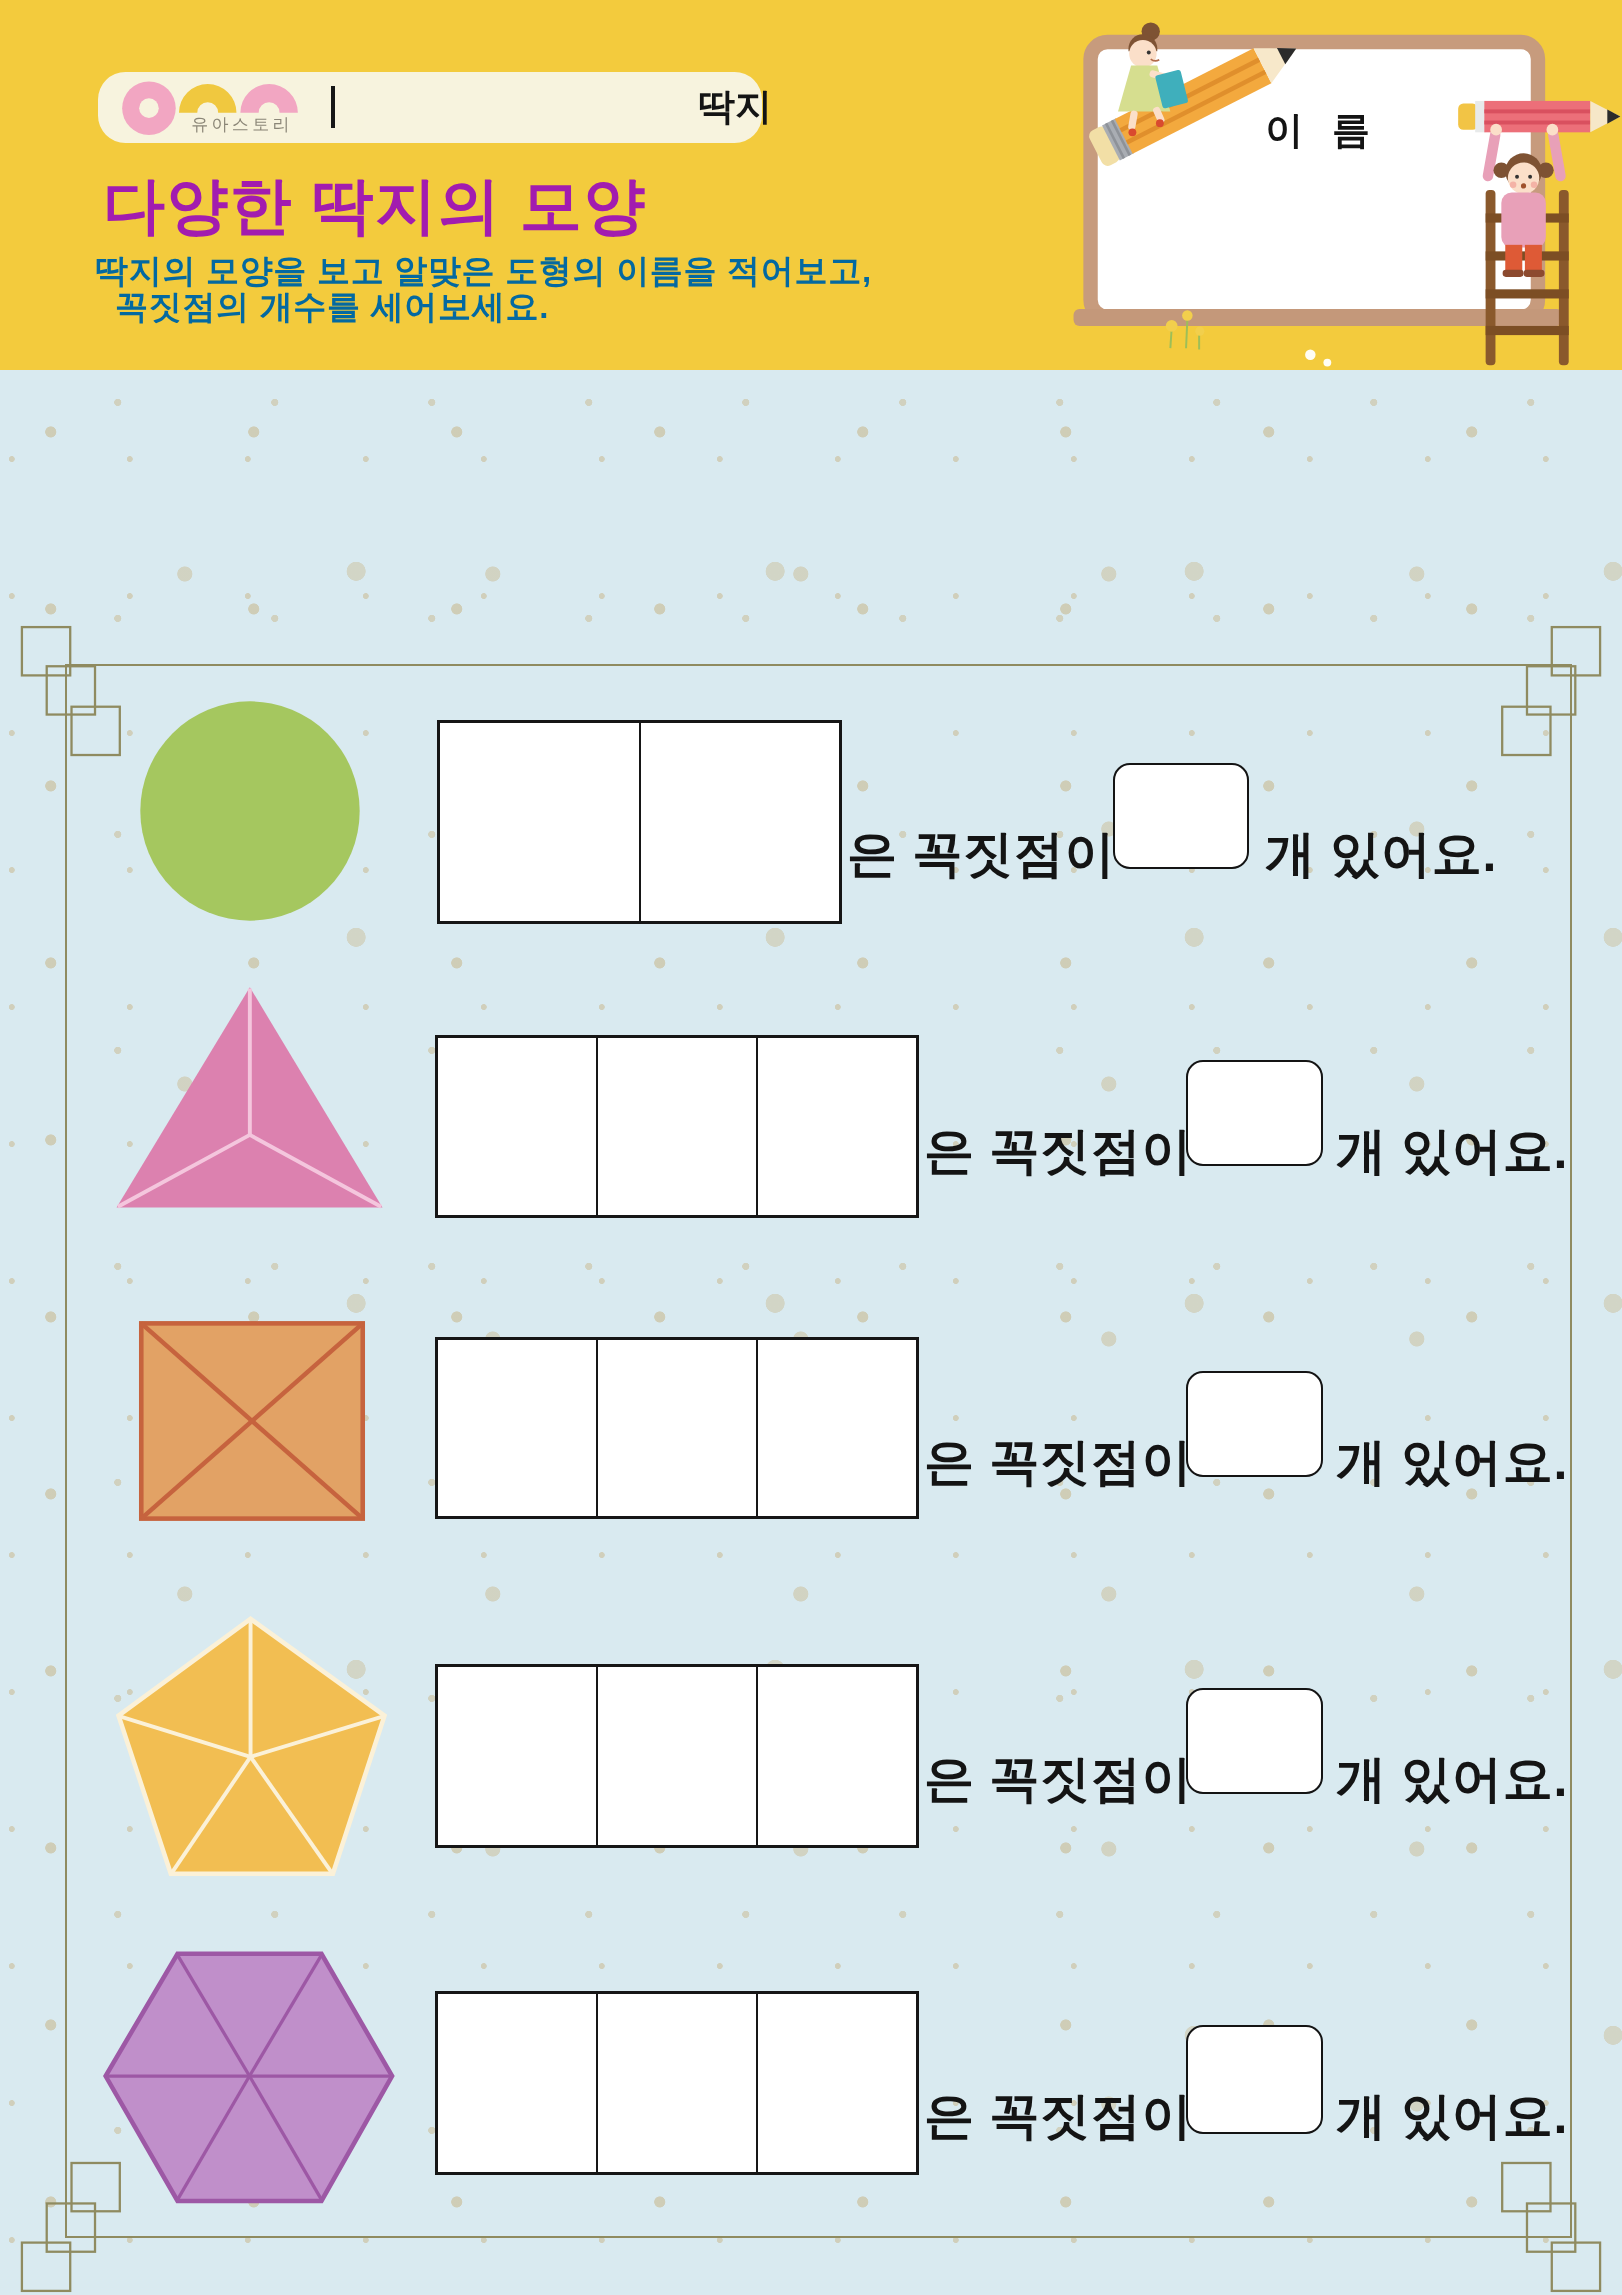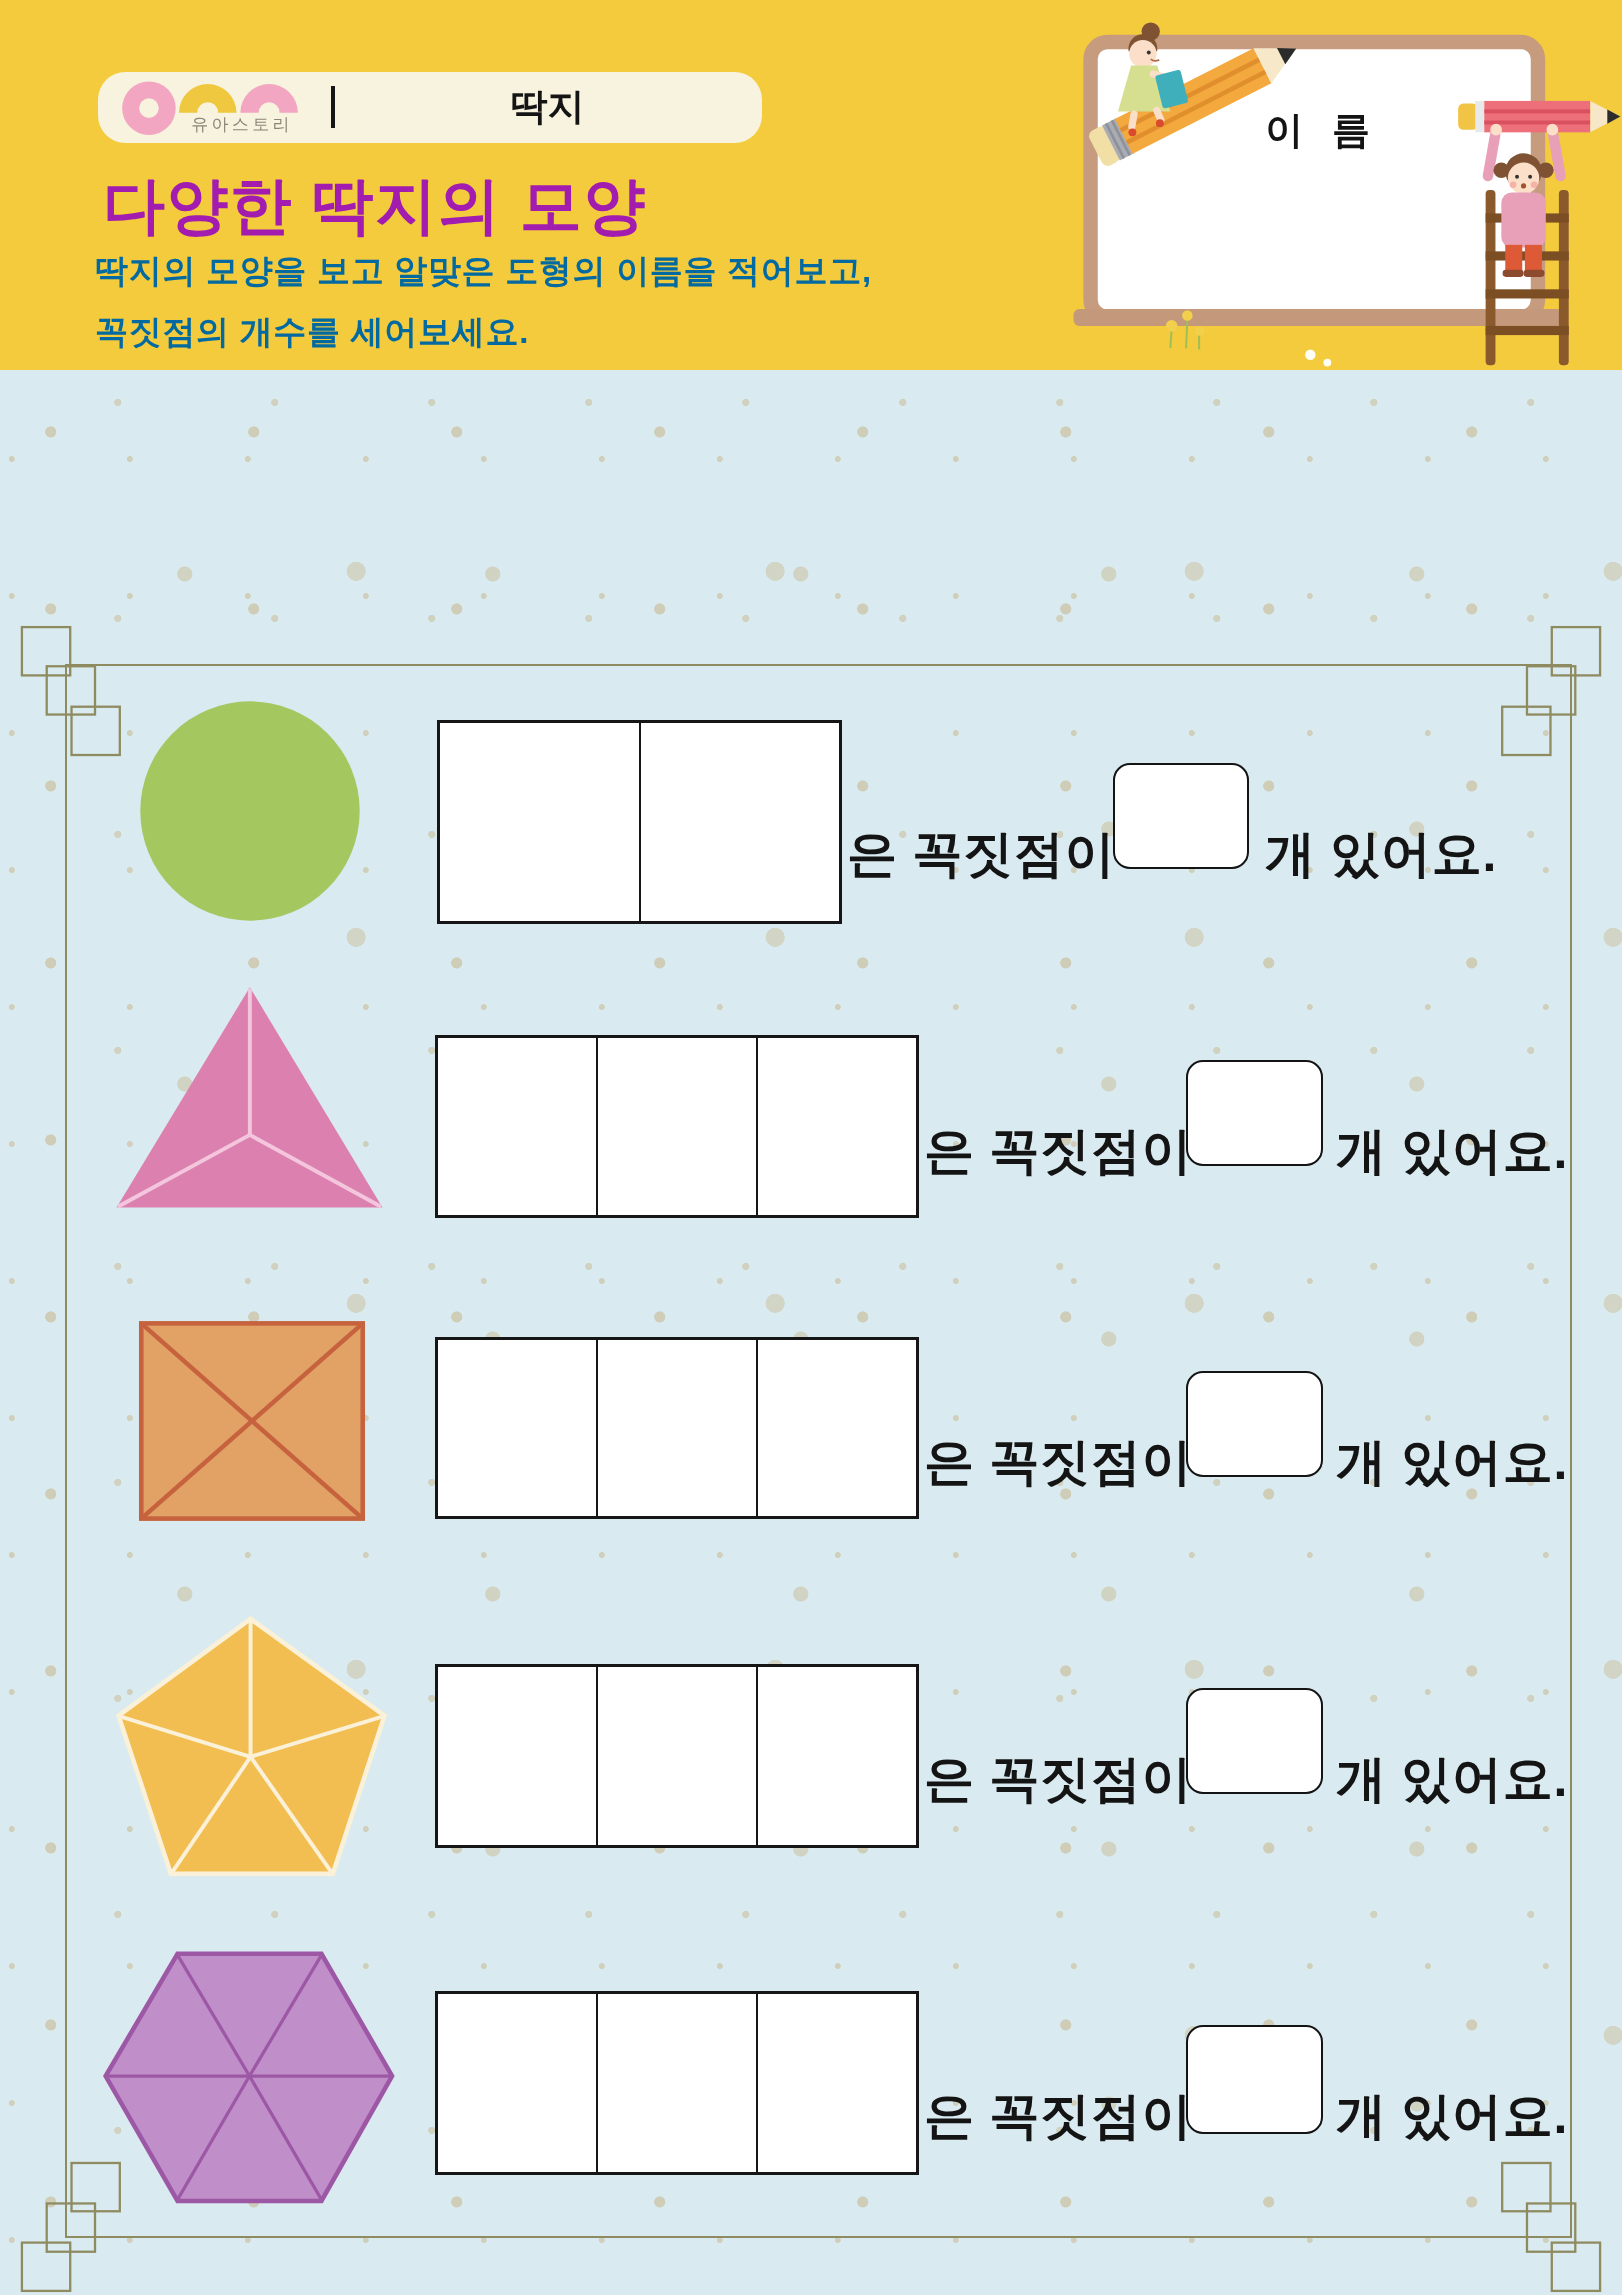--- a/index.html
+++ b/index.html
@@ -21,24 +21,24 @@
     background-size: 203px 177px, 157px 216px, 308px 255px, 118px 137px, 419px 366px;
   }
   
   .header{position:absolute;left:0;top:0;width:1623px;height:370px;background:#F3CB3D;}
   .brand-pill{position:absolute;left:98px;top:72px;width:664px;height:71px;background:#F7F3DE;border-radius:27.5px;}
   .brand-logo{position:absolute;left:0;top:0;}
   .brand-name{position:absolute;left:85px;top:41px;width:118px;text-align:center;
     font-size:17px;font-weight:400;letter-spacing:3.3px;color:#8B8677;}
   .brand-divider{position:absolute;left:233px;top:14.4px;width:3.9px;height:42px;background:#161616;}
   .brand-topic{position:absolute;left:237px;top:0;width:425px;height:65px;line-height:69px;
-    text-align:center;font-size:37px;font-weight:800;color:#141414;}
+    text-align:right;font-size:37px;font-weight:800;color:#141414;padding-left:12px;}
   .page-title{position:absolute;left:95px;top:156px;margin:8px;font-size:62px;font-weight:800;color:#a21caf;letter-spacing:1.3px;}
   .page-sub{position:absolute;left:95px;margin:0;font-size:33px;font-weight:700;color:#0369a1;letter-spacing:0.7px;}
-  .sub1{top:249px;} .sub2{top:310px;}
+  .sub1{top:249px;} .sub2{top:285px;margin-left:20px;}
   .board-illu{position:absolute;left:1067px;top:13px;width:556px;height:359px;}
   
   .example{position:absolute;left:62px;top:402px;width:1498px;height:216px;background:#ffffff;border-radius:18.3px;}
   .bogi{position:absolute;left:0;right:0;top:10.5px;text-align:center;font-size:38px;font-weight:800;}
   .opt{position:absolute;top:136px;transform:translate(-50%,-50%);font-size:55px;font-weight:800;letter-spacing:1.3px;white-space:nowrap;}
   .opt1{left:242px}.opt2{left:498px}.opt3{left:753px}.opt4{left:1016px}.opt5{left:1271px}
   
   .frame{position:absolute;left:65px;top:664px;width:1503px;height:1570px;border:2px solid #8F8B60;}
   .corner{position:absolute;width:124px;height:157px;}
   .c-tl{left:18.3px;top:623px;}

